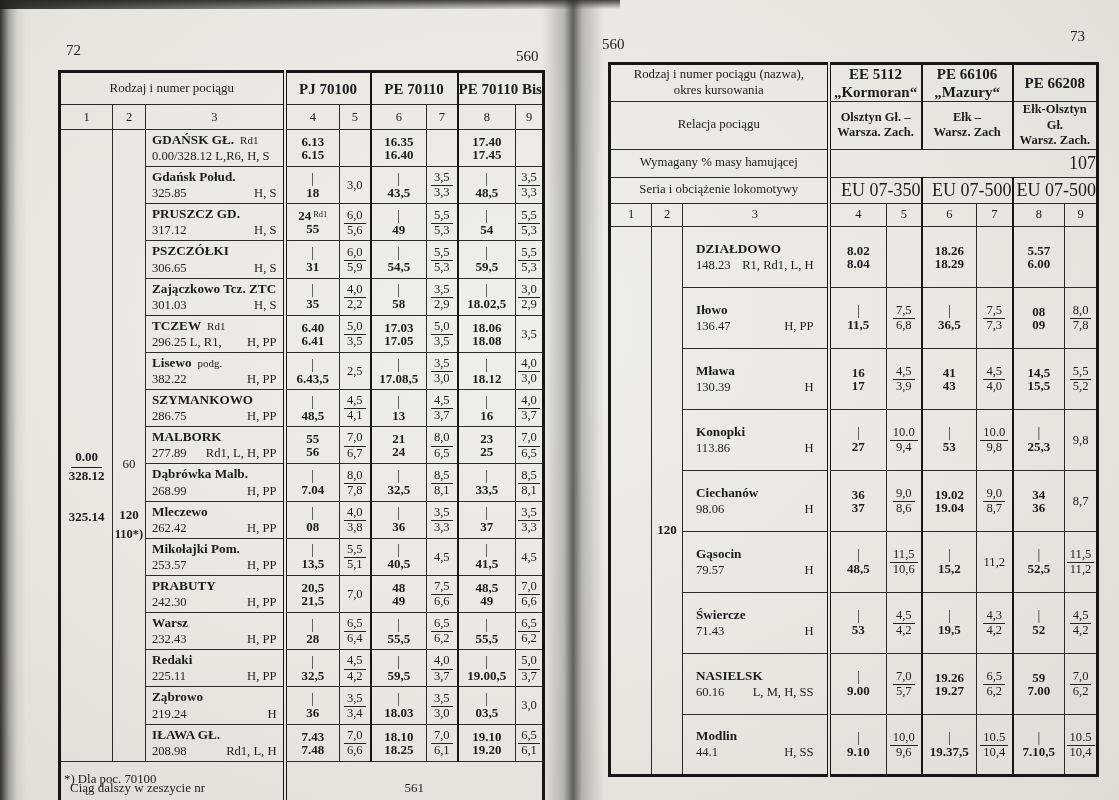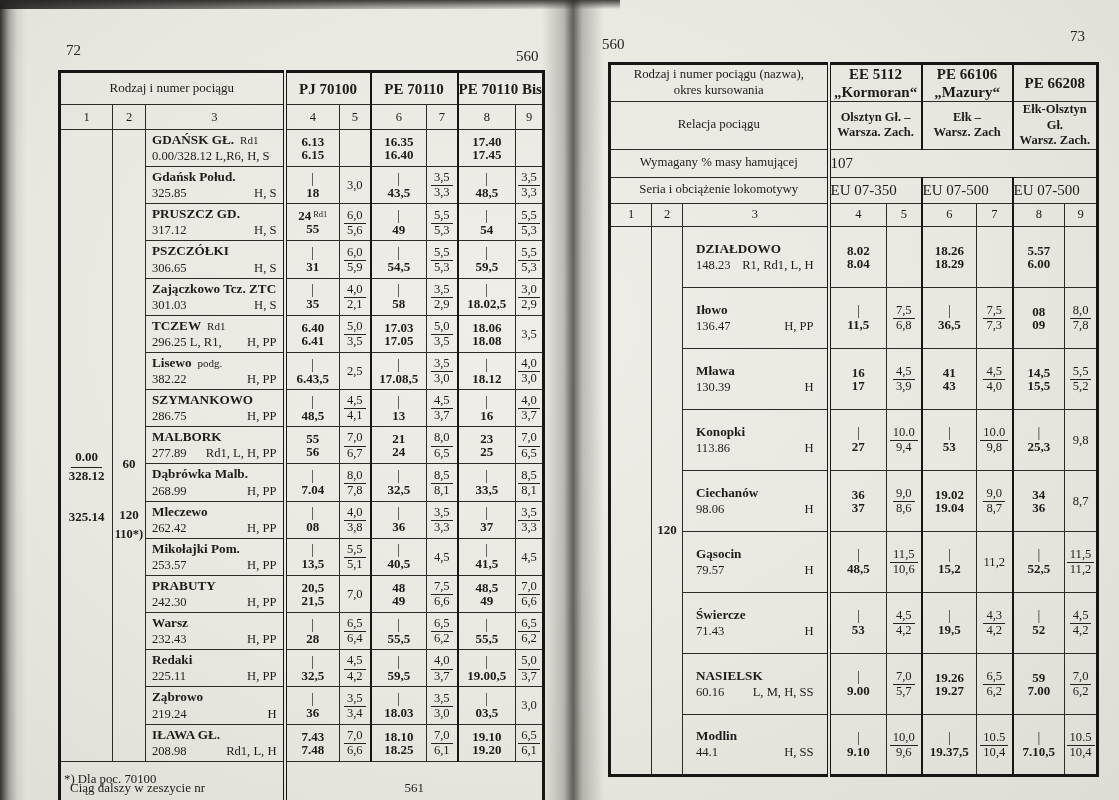--- a/index.html
+++ b/index.html
@@ -41,21 +41,21 @@
   .tbl-right .h2{height:38px}
   .tbl-right .h3 td{height:23px}
   .tbl-right .h4 td{height:21px}
   .tbl-right .hn td{height:22px}
   .tbl-right tbody tr{height:61px}
 
   .hlabel{font-size:13px;padding:2px 9px;text-align:center;line-height:1.25}
   .tbl-right .hlabel{font-size:12.8px}
   .htrain{font-weight:bold;font-size:15px;text-align:center;line-height:1.2}
   .hrel{font-weight:bold;font-size:13.5px;text-align:center;line-height:1.25}
-  .hval{font-size:15px;text-align:left}
+  .hval{font-size:18px;text-align:right}
   .h2 td,.hn td{font-size:12.5px;text-align:center}
 
   .cw{display:flex;flex-direction:column;justify-content:flex-end;height:100%;box-sizing:border-box;padding:1px 6px}
   .tbl-right .cw{padding:2px 13px}
   .st-name{font-weight:bold;font-size:13.2px;white-space:nowrap;line-height:1.3}
   .sfx{font-weight:normal;font-size:11px;margin-left:6px}
   .st-sub{display:flex;justify-content:space-between;font-size:12.6px;line-height:1.35}
 
   .numcell{display:flex;flex-direction:column;height:100%;box-sizing:border-box}
   .tbl-right .numcell{padding:10px 0}
@@ -65,21 +65,21 @@
   .pipe{font-weight:normal;font-size:14px;color:#2a2927}
   .v.fr{border-bottom:1.4px solid #242220;padding:0 3px 1.5px 3px}
   sup.sm{font-size:8.5px;font-weight:normal;margin-left:2px;transform:translateY(-2px)}
 
   .c1rel{position:relative;height:100%}
   .abs{position:absolute;left:0;width:100%;text-align:center}
   .frk{display:flex;flex-direction:column;align-items:center;font-weight:bold;font-size:13px;line-height:1.25}
   .frk .v{border-bottom:1.4px solid #242220;padding:0 4px 1px 4px}
   .km-top{top:4px}
   .km-mid{top:64px;font-weight:bold;font-size:13px}
-  .sp-top{top:11px;font-weight:bold;font-size:13px}
+  .sp-top{top:11px;font-weight:normal;font-size:13px}
   .sp-mid{top:62px;font-weight:bold;font-size:13px}
   .sp-mid2{top:82px;font-weight:bold;font-size:12.5px}
   .sp-r{top:22px;font-weight:bold;font-size:13px}
 
   .frow td{font-size:13px;padding:14px 9px}
   .ctr{text-align:center}
   .footnote{position:absolute;left:64px;top:772px;font-size:12.8px}
 </style>
 </head>
 <body>
@@ -392,21 +392,21 @@
               <span class="pipe">|</span>
             </div>
             <div class="cb">35</div>
           </div>
         </td>
         <td class="nar">
           <div class="numcell">
             <div class="ct">
               <span class="v fr">4,0</span>
             </div>
-            <div class="cb">2,1</div>
+            <div class="cb">2,2</div>
           </div>
         </td>
         <td class="tcol grp">
           <div class="numcell">
             <div class="ct">
               <span class="pipe">|</span>
             </div>
             <div class="cb">58</div>
           </div>
         </td>

